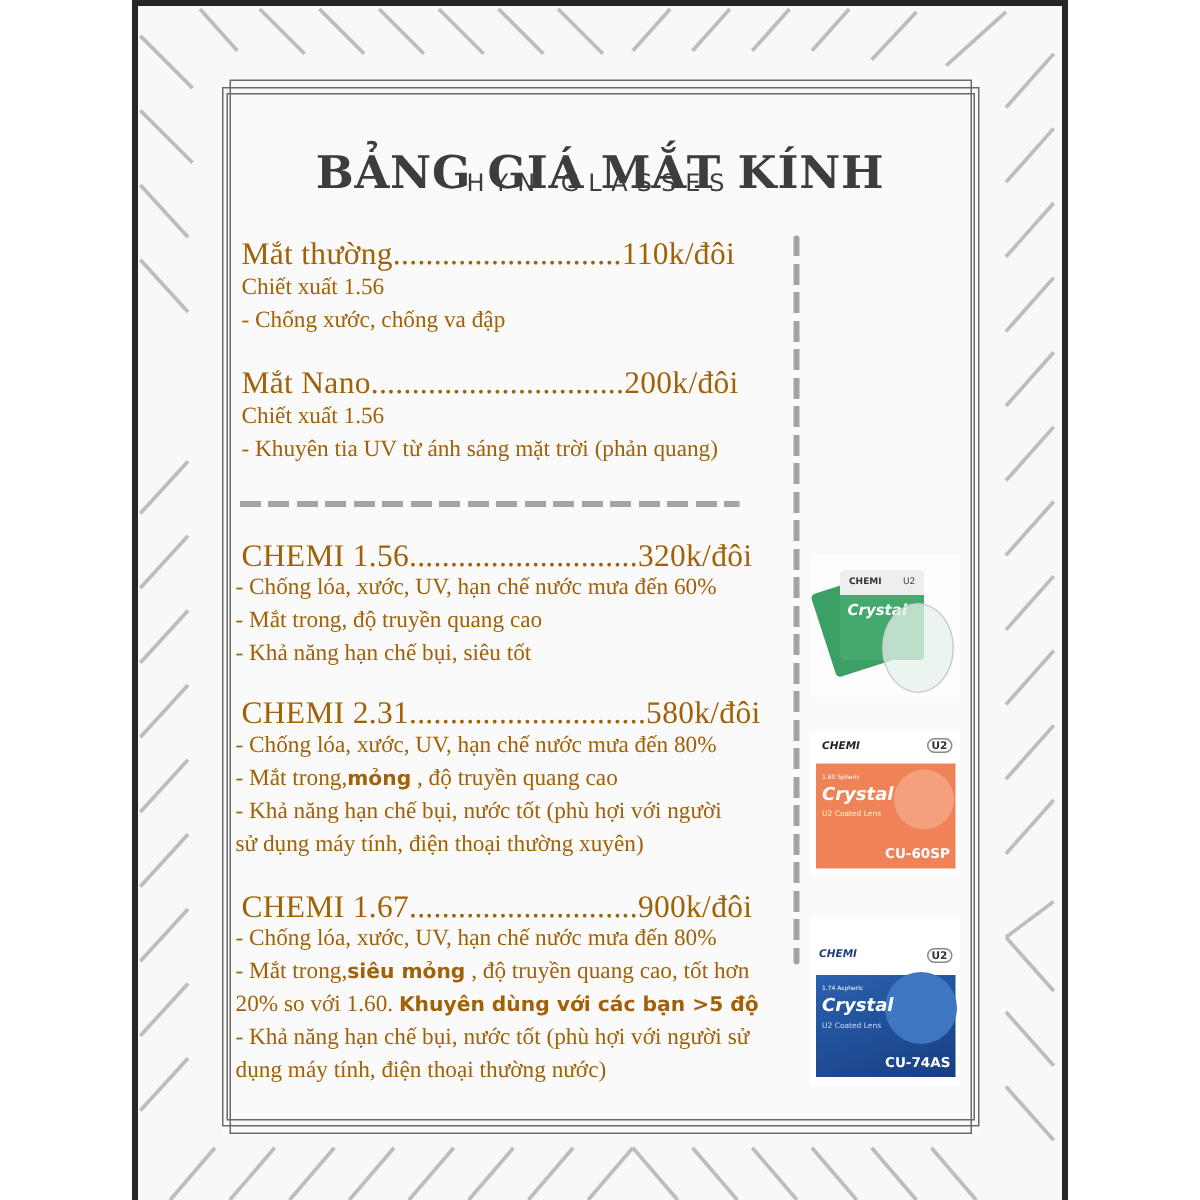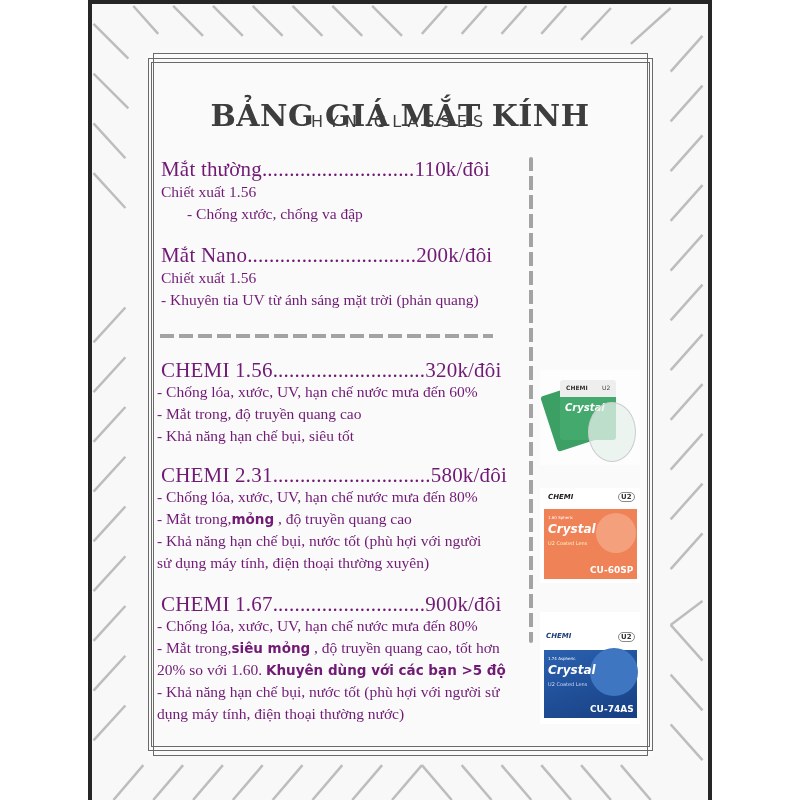--- a/index.html
+++ b/index.html
@@ -3,21 +3,21 @@
 <meta charset="utf-8">
 <style>
   html, body { margin:0; padding:0; }
   body { width:800px; height:800px; background:#ffffff; position:relative; overflow:hidden; font-family:"DejaVu Serif", serif; }
   .page { position:absolute; left:88px; top:0; width:624px; height:800px; background:#f8f8f8; border-left:4px solid #262626; border-right:4px solid #262626; border-top:4px solid #262626; box-sizing:border-box; overflow:hidden; }
   .stripes { position:absolute; left:0; top:0; width:100%; height:100%; }
   .box { position:absolute; left:56px; top:53px; width:505px; height:703px; background:#fafafa; }
   .box-line { position:absolute; border:1.5px solid #6a6a6a; box-sizing:border-box; }
   .title { position:absolute; left:0; width:100%; top:66px; text-align:center; font-family:"DejaVu Serif", serif; font-weight:bold; font-size:30px; color:#3d3d3d; letter-spacing:0.5px;margin-top:32px; }
   .subtitle { position:absolute; left:0; width:100%; top:112px; text-align:center; font-family:"DejaVu Sans", sans-serif; font-size:16px; letter-spacing:6px; color:#3d3d3d; }
-  .txt { position:absolute; color:#701a75; white-space:nowrap; font-family:"Liberation Serif", serif; }
+  .txt { position:absolute; color:#a16207; white-space:nowrap; font-family:"Liberation Serif", serif; }
   .h { font-size:21px; letter-spacing:0.2px; }
   .l { font-size:15.5px; }
   .b { font-weight:bold; font-family:"DejaVu Sans", sans-serif; font-size:13.5px;text-align:center; }
   .vdash { position:absolute; left:529px; top:157px; width:4px; height:486px; background:repeating-linear-gradient(to bottom,#a3a3a3 0 14px,transparent 14px 19px); border-radius:2px; }
   .hdash { position:absolute; left:160px; top:334px; width:333px; height:4px; background:repeating-linear-gradient(to right,#a3a3a3 0 14px,transparent 14px 19px); }
   .prod { position:absolute; overflow:hidden; background:#fff;text-align:center; }
   .pk { position:absolute; font-family:"DejaVu Sans", sans-serif; }
 </style>
 </head>
 <body>
@@ -96,21 +96,21 @@
 <div class="title">BẢNG GIÁ MẮT KÍNH</div>
 <div class="subtitle">HYN GLASSES</div>
 
 <div class="vdash"></div>
 <div class="hdash"></div>
 
 <div class="txt h" style="left:161px;top:157px;">
   <span>Mắt thường</span><span>............................</span><span>110k/đôi</span>
 </div>
 <div class="txt l" style="left:161px;top:183px;">Chiết xuất 1.56</div>
-<div class="txt l" style="left:161px;top:205px;margin-left:26px;">- Chống xước, chống va đập</div>
+<div class="txt l" style="left:161px;top:205px;">- Chống xước, chống va đập</div>
 
 <div class="txt h" style="left:161px;top:243px;">
   <span>Mắt Nano</span><span>...............................</span><span>200k/đôi</span>
 </div>
 <div class="txt l" style="left:161px;top:269px;">Chiết xuất 1.56</div>
 <div class="txt l" style="left:161px;top:291px;">- Khuyên tia UV từ ánh sáng mặt trời (phản quang)</div>
 
 <div class="txt h" style="left:161px;top:358px;">
   <span>CHEMI 1.56</span><span>............................</span><span>320k/đôi</span>
 </div>

